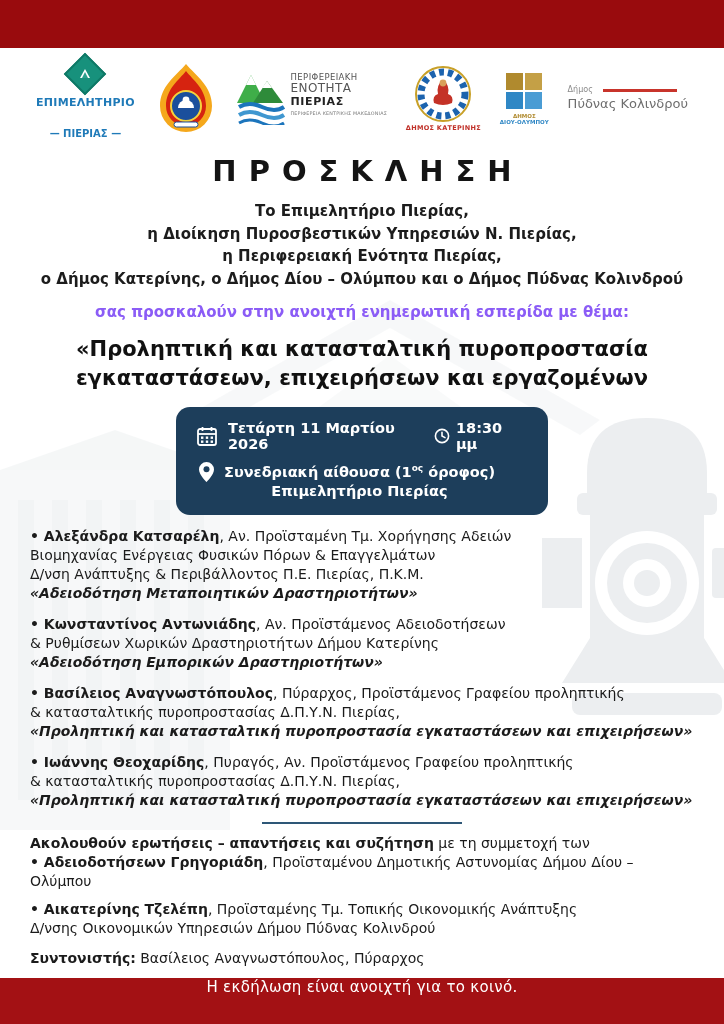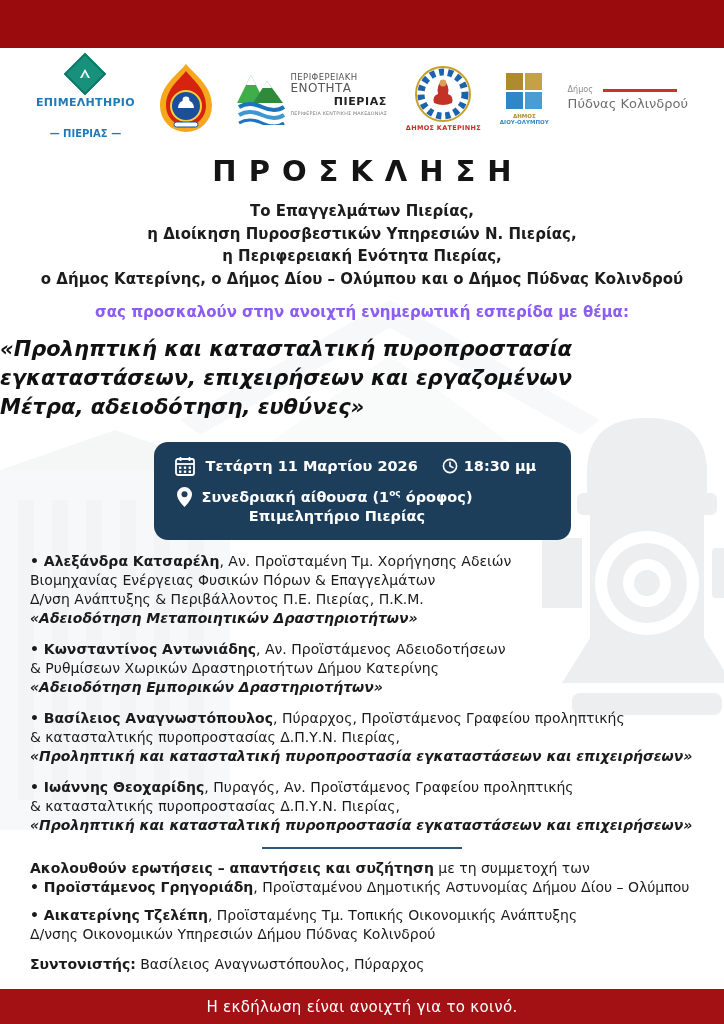--- a/index.html
+++ b/index.html
@@ -8,23 +8,23 @@
     width:724px;height:1024px;
     margin:0 auto;
     background:#ffffff;
     overflow:hidden;
     font-family:"DejaVu Sans","Liberation Sans",sans-serif;
     color:#1b1b1b;
   }
   
   .bar-top{position:absolute;top:0;left:0;width:100%;height:48px;background:var(--bar-red,#990b0d);z-index:3;}
   .bar-bottom{
-    position:absolute;bottom:0;left:0;width:100%;height:35px;
+    position:absolute;bottom:0;left:0;width:100%;height:46px;
     background:var(--bar-red2,#a31114);z-index:3;
-    display:flex;align-items:center;justify-content:center;
+    display:flex;justify-content:center;
     color:#fff;font-size:15px;letter-spacing:.3px;
   }
   
   .wm{position:absolute;z-index:0;pointer-events:none;}
   .wm-building{left:0;top:430px;width:260px;height:400px;opacity:.55;}
   .wm-roof{left:180px;top:300px;width:420px;height:150px;opacity:.5;}
   .wm-hydrant{right:-8px;top:398px;width:200px;height:330px;}
   
   .content{position:relative;z-index:2;}
   .logos{
@@ -33,21 +33,21 @@
   }
   .logo{display:flex;flex-direction:column;align-items:center;justify-content:center;text-align:center;line-height:1.1;}
   .logo-chamber .diamond{width:26px;height:26px;background:#17917c;transform:rotate(45deg);margin-bottom:8px;display:flex;align-items:center;justify-content:center;border:2px solid #0f7866;}
   .logo-chamber .diamond svg{transform:rotate(-45deg);}
   .logo-chamber .l1{color:#1f7ab8;font-weight:bold;font-size:11px;letter-spacing:.3px;}
   .logo-chamber .l2{color:#1f7ab8;font-weight:bold;font-size:10px;margin-top:18px;}
   .logo-regional{flex-direction:row;gap:6px;align-items:flex-start;}
   .logo-regional .txt{text-align:left;}
   .logo-regional .t1{font-size:8.5px;color:#555;letter-spacing:.4px;}
   .logo-regional .t2{font-size:12px;color:#555;letter-spacing:.4px;}
-  .logo-regional .t3{font-size:11px;color:#222;font-weight:bold;letter-spacing:.6px;text-align:right;}
+  .logo-regional .t3{font-size:11px;color:#222;font-weight:bold;letter-spacing:.6px;}
   .logo-regional .t4{font-size:4.8px;color:#777;margin-top:3px;letter-spacing:.2px;}
   .logo-katerini .label{color:#c03028;font-size:6.5px;font-weight:bold;margin-top:3px;letter-spacing:.3px;}
   .logo-diou .grid{display:grid;grid-template-columns:17px 17px;grid-template-rows:17px 17px;gap:2px;}
   .logo-diou .c1{background:#b08a2e;}
   .logo-diou .c2{background:#c4a046;}
   .logo-diou .c3{background:#2f87c5;}
   .logo-diou .c4{background:#4a9cd4;}
   .logo-diou .label{margin-top:4px;font-size:5.5px;color:#b08a2e;font-weight:bold;}
   .logo-diou .label2{font-size:5.5px;color:#2f87c5;font-weight:bold;}
   .logo-pydna{align-items:flex-start;text-align:left;}
@@ -55,24 +55,24 @@
   .logo-pydna .small{font-size:8px;color:#8a8a8a;}
   .logo-pydna .redline{width:74px;height:3px;background:#c8342b;}
   .logo-pydna .big{font-size:13px;color:#6e6e6e;margin-top:2px;}
   .main-title{
     margin-top:14px;text-align:center;
     font-size:29px;font-weight:bold;letter-spacing:12px;color:#141414;
     padding-left:12px;
   }
   .intro{margin-top:12px;text-align:center;font-size:15px;font-weight:600;line-height:22.5px;color:#1c1c1c;}
   .invite-line{margin-top:13px;text-align:center;font-size:15px;font-weight:600;color:#8b5cf6;}
-  .headline{margin-top:14px;text-align:left;font-size:21px;font-weight:bold;line-height:29px;color:#111;font-style:italic;}
+  .headline{margin-top:14px;text-align:center;font-size:21px;font-weight:bold;line-height:29px;color:#111;}
   
   .event-box{
-    margin:20px auto 0 auto;width:417px;box-sizing:border-box;
+    margin:14px auto 0 auto;width:372px;box-sizing:border-box;
     background:var(--box-navy,#1d3e5b);border-radius:14px;
     padding:13px 33px 13px 20px;color:#fff;
   }
   .event-row{display:flex;align-items:center;gap:10px;font-size:14.5px;font-weight:bold;}
   .event-row + .event-row{margin-top:10px;align-items:flex-start;text-align:center;}
   .event-row .time-group{display:flex;align-items:center;gap:6px;margin-left:14px;}
   .event-row .icon{flex:0 0 auto;display:flex;align-items:center;justify-content:center;}
   .venue-lines{line-height:1.35;}
   sup{font-size:9px;}
   
@@ -203,31 +203,30 @@
           <span class="redline"></span>
         </div>
         <div class="big">Πύδνας Κολινδρού</div>
       </div>
 
     </div>
 
     <div class="main-title">ΠΡΟΣΚΛΗΣΗ</div>
 
     <div class="intro">
-      <div>Το Επαγγελμάτων Πιερίας,</div>
+      <div>Το Επιμελητήριο Πιερίας,</div>
       <div>η Διοίκηση Πυροσβεστικών Υπηρεσιών Ν. Πιερίας,</div>
       <div>η Περιφερειακή Ενότητα Πιερίας,</div>
       <div>ο Δήμος Κατερίνης, ο Δήμος Δίου – Ολύμπου και ο Δήμος Πύδνας Κολινδρού</div>
     </div>
     <div class="invite-line">σας προσκαλούν στην ανοιχτή ενημερωτική εσπερίδα με θέμα:</div>
 
     <div class="headline">
       <div>«Προληπτική και κατασταλτική πυροπροστασία</div>
       <div>εγκαταστάσεων, επιχειρήσεων και εργαζομένων</div>
-      <div>Μέτρα, αδειοδότηση, ευθύνες»</div>
     </div>
 
     <div class="event-box">
       <div class="event-row">
         <span class="icon">
           <svg width="22" height="22" viewBox="0 0 22 22">
             <rect x="2" y="4" width="18" height="16" rx="2" fill="none" stroke="#ffffff" stroke-width="1.8"></rect>
             <line x1="2" y1="9" x2="20" y2="9" stroke="#ffffff" stroke-width="1.8"></line>
             <line x1="6.5" y1="2" x2="6.5" y2="6" stroke="#ffffff" stroke-width="1.8"></line>
             <line x1="15.5" y1="2" x2="15.5" y2="6" stroke="#ffffff" stroke-width="1.8"></line>
@@ -292,21 +291,21 @@
 &amp; κατασταλτικής πυροπροστασίας Δ.Π.Υ.Ν. Πιερίας,</span></div>
         <div class="topic">«Προληπτική και κατασταλτική πυροπροστασία εγκαταστάσεων και επιχειρήσεων»</div>
       </div>
 
       <div class="divider"></div>
 
       <div class="qa-lead">
         <span class="lead-bold">Ακολουθούν ερωτήσεις – απαντήσεις και συζήτηση</span><span> με τη συμμετοχή των</span>
       </div>
       <div class="qa-item">
-        <div class="line"><span class="name">Προϊστάμενος Γρηγοριάδη</span><span class="pre">, Προϊσταμένου Δημοτικής Αστυνομίας Δήμου Δίου – Ολύμπου</span></div>
+        <div class="line"><span class="name">Αδειοδοτήσεων Γρηγοριάδη</span><span class="pre">, Προϊσταμένου Δημοτικής Αστυνομίας Δήμου Δίου – Ολύμπου</span></div>
       </div>
       <div class="qa-item gap">
         <div class="line"><span class="name">Αικατερίνης Τζελέπη</span><span class="pre">, Προϊσταμένης Τμ. Τοπικής Οικονομικής Ανάπτυξης
 Δ/νσης Οικονομικών Υπηρεσιών Δήμου Πύδνας Κολινδρού</span></div>
       </div>
 
       <div class="coordinator">
         <span class="label">Συντονιστής:</span><span> Βασίλειος Αναγνωστόπουλος, Πύραρχος</span>
       </div>
     </div>

